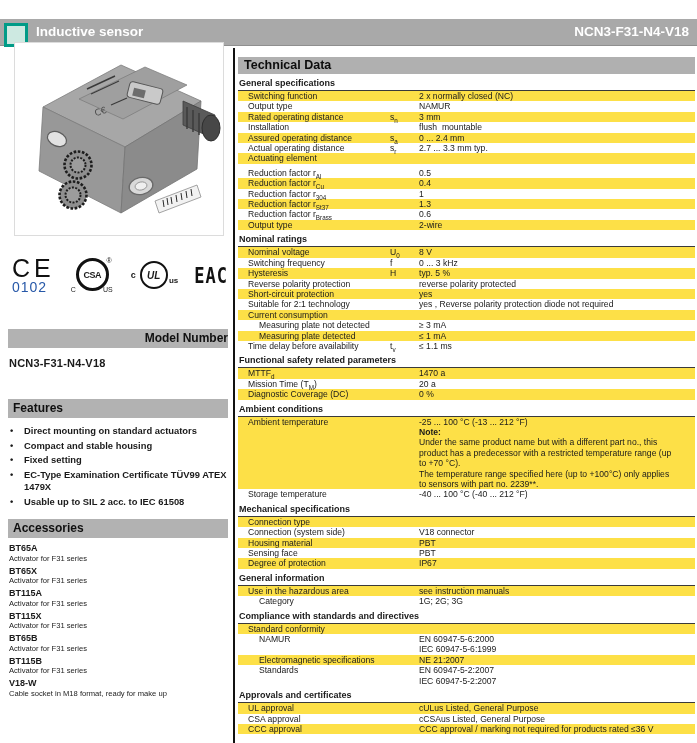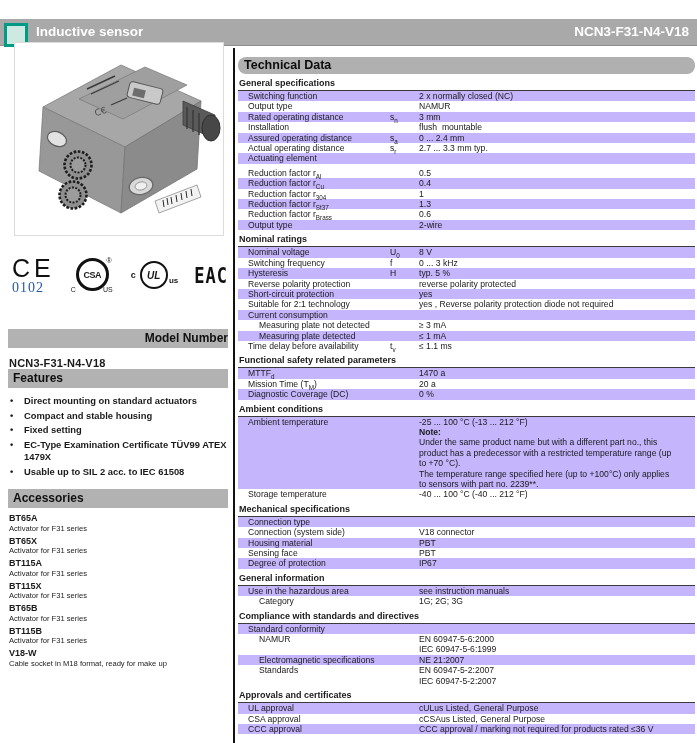--- a/index.html
+++ b/index.html
@@ -29,21 +29,21 @@
   .leftcol{position:absolute;left:8px;top:42px;width:220px;}
   .imgbox{
     width:208px;height:192px;background:#ffffff;border:1px solid #dcdcdc;
     margin-left:6px;
   }
   .certs{
     margin:12px 0 0 4px;height:54px;display:flex;align-items:center;gap:18px;
   }
   .ce{color:#111;}
   .ce-glyph{font-size:25px;line-height:24px;letter-spacing:4px;font-weight:400;}
-  .ce-num{font-size:14px;line-height:15px;color:#2758a8;letter-spacing:1px;font-family:Liberation Serif, serif;}
+  .ce-num{font-size:14px;line-height:15px;color:#2758a8;letter-spacing:1px;}
   .csa{position:relative;width:40px;height:40px;}
   .csa-circle{
     width:27px;height:27px;border:3px solid #111;border-radius:50%;
     display:flex;align-items:center;justify-content:center;
     font-weight:bold;font-size:9px;letter-spacing:-0.5px;margin:3px 0 0 3px;
   }
   .csa-r{position:absolute;right:0px;top:2px;font-size:7px;}
   .csa-c{position:absolute;left:-2px;bottom:2px;font-size:7px;}
   .csa-us{position:absolute;right:-1px;bottom:2px;font-size:7px;}
   .ulm{position:relative;width:48px;height:38px;}
@@ -56,21 +56,21 @@
   .ul-us{position:absolute;right:-2px;top:20px;font-size:8px;font-weight:bold;}
   .eac{
     font-weight:bold;font-size:17px;letter-spacing:1px;
     transform:scaleY(1.25);color:#111;font-family:"DejaVu Sans Mono",monospace;
   }
   .secbar{
     background:#b2b2b2;font-weight:bold;font-size:12px;color:#101010;
     padding:2px 0 2px 5px;height:15px;line-height:15px;
   }
   .secbar.mn{margin-top:27px;text-align:right;}
-  .secbar.ft{margin-top:0;}
+  .secbar.ft{margin-top:30px;}
   .secbar.ac{margin-top:11px;}
   .model-value{
     font-weight:bold;font-size:11px;margin:9px 0 0 1px;letter-spacing:0.2px;
   }
   ul.features{
     list-style:none;margin:7px 0 0 0;padding:0;
   }
   ul.features li{
     display:flex;font-weight:bold;font-size:9.4px;line-height:12.5px;
     margin-bottom:2px;
@@ -78,28 +78,28 @@
   ul.features .blt{flex:0 0 14px;padding-left:2px;}
   .accitem{margin:0 0 3px 1px;}
   .accname{font-weight:bold;font-size:9px;line-height:10.5px;}
   .accdesc{font-size:7.6px;line-height:9px;color:#222;}
   #accessories-list{margin-top:5px;}
   
   .vrule{position:absolute;left:233px;top:48px;width:2px;height:695px;background:#111;}
   .techcol{position:absolute;left:238px;top:57px;width:457px;}
   .techbar{
     background:#b0b0b0;font-weight:bold;font-size:12.5px;color:#0d0d0d;
-    padding:1px 0 2px 6px;height:14px;line-height:14px;border-radius:8px;
+    padding:1px 0 2px 6px;height:14px;line-height:14px;
   }
   .sec-h{
     font-weight:bold;font-size:9px;line-height:11px;
     border-bottom:1px solid #3a3a3a;margin-top:3px;padding:1px 0 1px 1px;
   }
   .trow{display:flex;min-height:10.4px;font-size:8.6px;line-height:10.4px;}
-  .trow.shade{background:#c4b5fd;justify-content:space-between;}
+  .trow.shade{background:#fde047;justify-content:space-between;}
   .c-lab{flex:0 0 152px;padding-left:10px;box-sizing:border-box;}
   .c-lab.ind2{padding-left:21px;}
   .c-sym{flex:0 0 29px;}
   .c-val{flex:1;white-space:pre-wrap;padding-right:17px;}
   .c-val .b{font-weight:bold;}
   .spacer{height:4px;}
   sub{font-size:6.3px;line-height:0;}
 </style>
 </head>
 <body>

